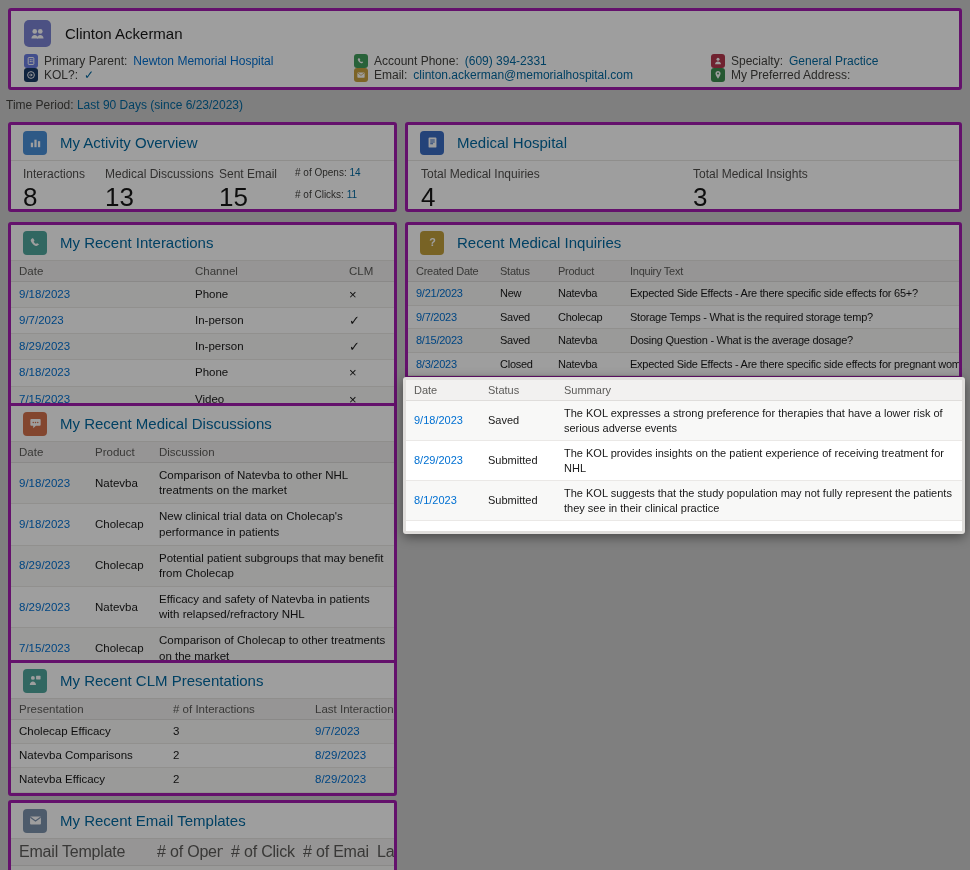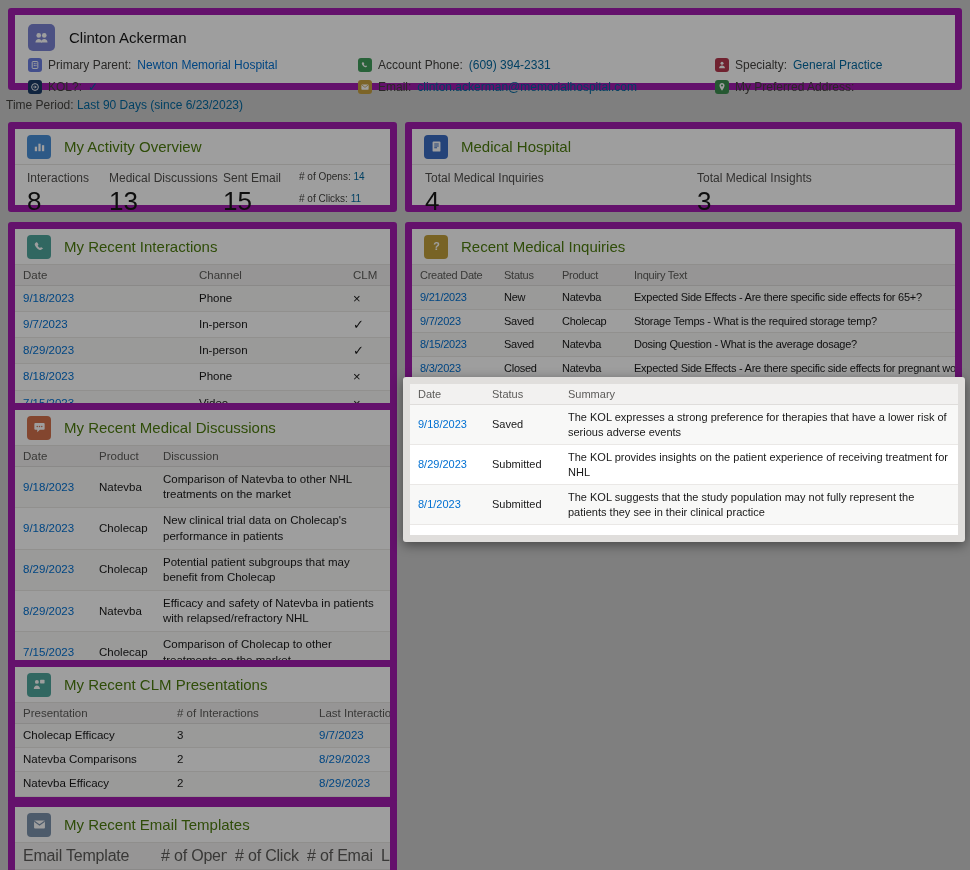--- a/index.html
+++ b/index.html
@@ -1,30 +1,30 @@
 <!DOCTYPE html>
 <html><head>
 <meta charset="utf-8">
 <style>
   html,body{margin:0;padding:0}
   #stage{position:relative;width:970px;height:870px;overflow:hidden;
          background:#cdcdcd;font-family:"Liberation Sans",sans-serif;color:#181818}
-  .card{position:absolute;background:#fff;border:7px solid #a21caf;border-radius:3px;box-sizing:border-box}
+  .card{position:absolute;background:#fff;border:3px solid #a21caf;border-radius:3px;box-sizing:border-box}
   .card-title{display:flex;align-items:center;gap:13px;height:36px;padding:0 12px;
               border-bottom:1px solid #e7e5e3;box-sizing:border-box}
-  .card-title .t{font-size:15px;color:#4d7c0f}
+  .card-title .t{font-size:15px;color:#0369a1}
   .icon{display:flex;align-items:center;justify-content:center;border-radius:4px;flex:none}
   .icon-lg{width:27px;height:27px;border-radius:5px}
   .icon-md{width:24px;height:24px}
   .icon-sm{width:14px;height:14px;border-radius:3px}
   
   #header-card{left:8px;top:8px;width:954px;height:82px}
   .hc-title{display:flex;align-items:center;gap:14px;padding:9px 13px 3px}
   .hc-name{font-size:15px;color:#181818}
-  .hc-grid{display:grid;grid-template-columns:330px 357px auto;padding:4px 13px 14px;row-gap:8px}
+  .hc-grid{display:grid;grid-template-columns:330px 357px auto;padding:4px 13px 14px;}
   .field{display:flex;align-items:center;gap:6px;font-size:12px;white-space:nowrap}
   .f-label{color:#444340}
   .f-val{color:#0369a1}
   .lnk{color:#0070d2;text-decoration:none;cursor:pointer}
   #time-period{position:absolute;left:6px;top:98px;font-size:12px}
   
   #activity-card{left:8px;top:122px;width:389px;height:90px}
   #medact-card{left:405px;top:122px;width:557px;height:90px}
   .stat{position:absolute;top:42px}
   .stat-label{font-size:12px;color:#514f4d;margin-bottom:3px}

